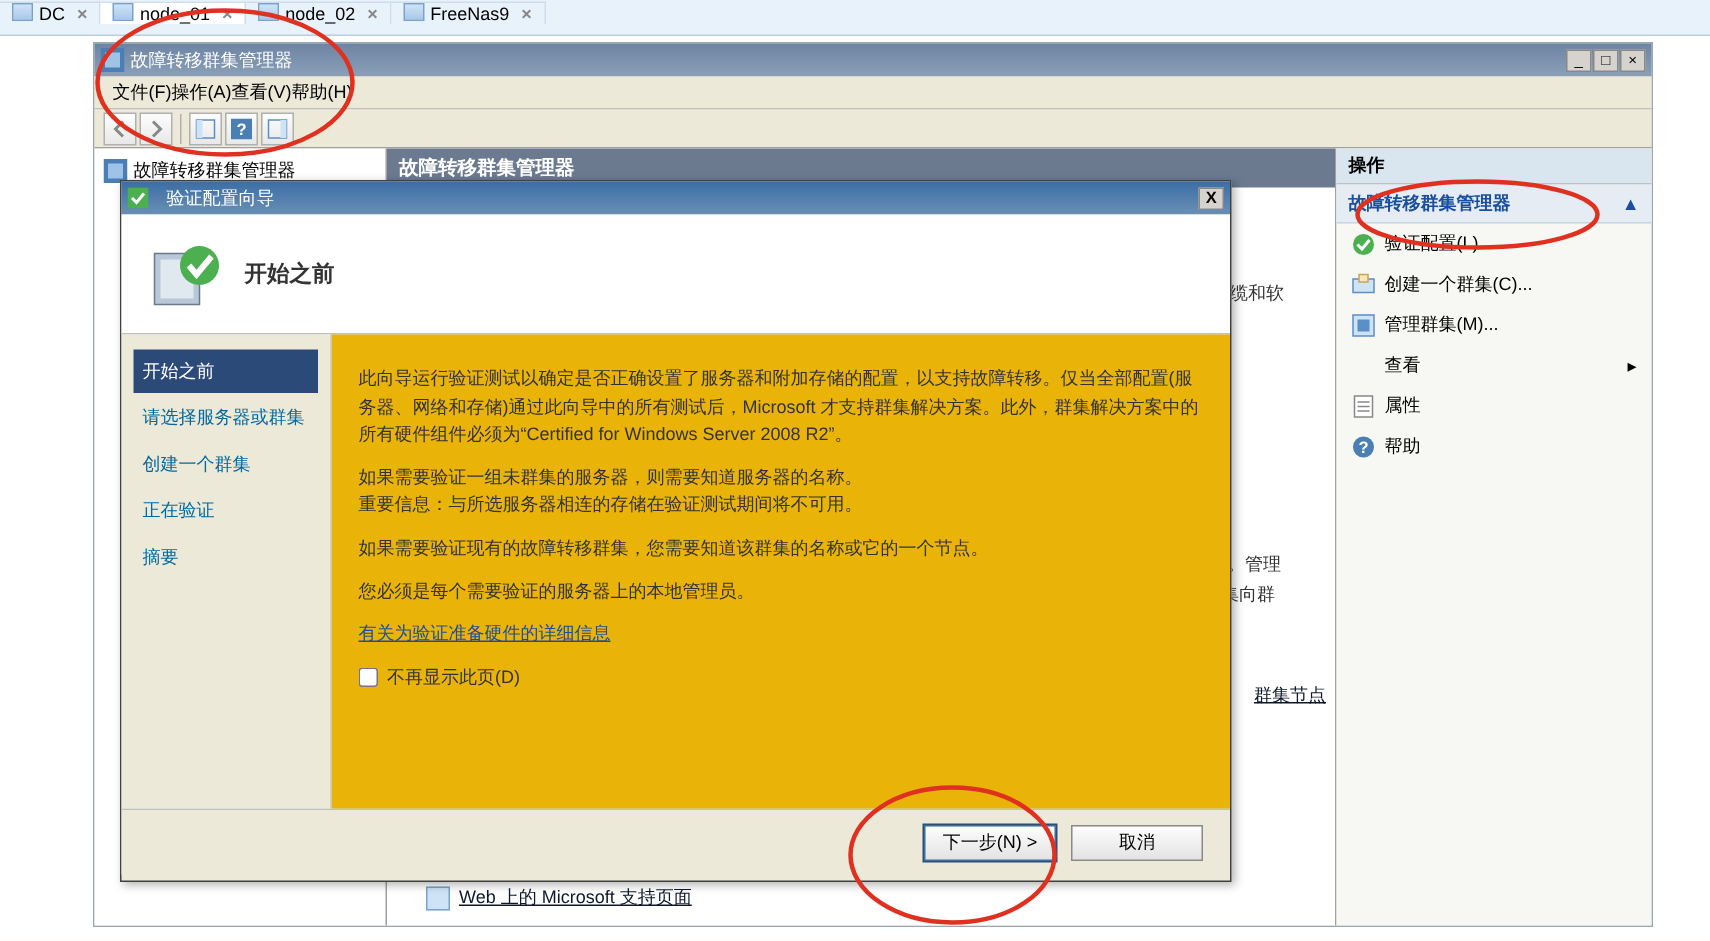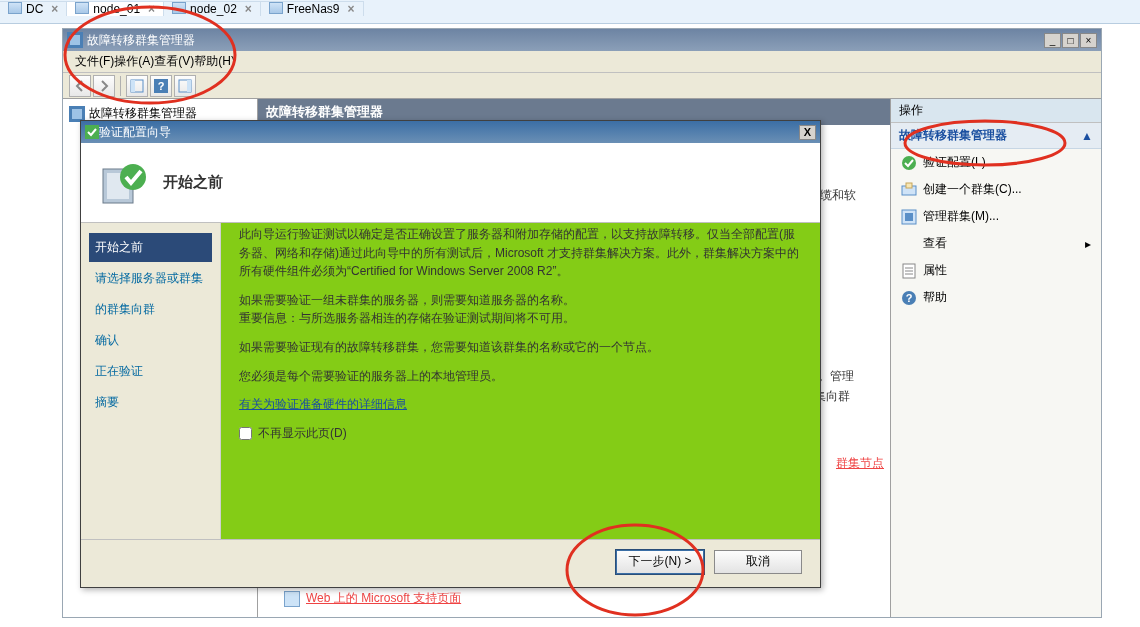--- a/index.html
+++ b/index.html
@@ -26,42 +26,42 @@
 .tsep { width: 1px; height: 20px; background: #b0b0b0; margin: 0 3px; }
 
 
 .body3 { display: flex; height: calc(100% - 70px); }
 .tree { width: 195px; border-right: 1px solid #a0a0a0; background: #fff; padding: 4px; font-size: 12px; }
 .tree-item { display: flex; align-items: center; gap: 4px; padding: 2px; }
 .center { flex: 1; display: flex; flex-direction: column; border-right: 1px solid #a0a0a0; background: #fff; }
 .center-header { background: #6b7a8f; color: #fff; font-size: 13px; font-weight: bold; padding: 4px 8px; }
 .center-body { flex: 1; padding: 6px 10px; font-size: 12px; color: #333; overflow: hidden; position: relative; }
 .center-body p { margin: 3px 0; }
-.center-body a { color: #ef4444; text-decoration: underline; }
+.center-body a { color: #0f172a; text-decoration: underline; }
 .link-row { display: flex; align-items: center; gap: 6px; margin-top: 4px; }
 .link-row .lic { width: 16px; height: 16px; background: #cde3f7; border: 1px solid #7aa3cc; }
 .actions { width: 210px; background: #f7f7f3; font-size: 12px; }
-.actions-title { background: #d9e6ef; padding: 3px 8px; font-weight: normal; border-bottom: 1px solid #c0c0c0; font-size: 12px; }
+.actions-title { background: #d9e6ef; padding: 3px 8px; font-weight: bold; border-bottom: 1px solid #c0c0c0; font-size: 12px; }
 .actions-header { background: #e5ecf3; color: #1a4fa0; padding: 4px 8px; font-weight: bold; display: flex; justify-content: space-between; align-items: center; border-bottom: 1px solid #c7d6e4; }
 .action-item { display: flex; align-items: center; gap: 6px; padding: 5px 10px; cursor: default; }
 .action-item .aico { width: 16px; height: 16px; display: flex; align-items: center; justify-content: center; }
 
 
 .wizard { position: absolute; left: 80px; top: 120px; width: 741px; height: 468px; border: 1px solid #404040; background: #ece9d8; box-shadow: 2px 2px 6px rgba(0,0,0,0.3); z-index: 50; }
 .wiz-title { height: 22px; background: linear-gradient(#3b6ea5,#6a8fb5); color: #fff; font-size: 12px; display: flex; align-items: center; justify-content: space-between; padding: 0 4px; }
 .wiz-title .x { width: 17px; height: 15px; background: #d6d3ce; border: 1px solid #888; color: #000; font-size: 11px; line-height: 13px; text-align: center; font-weight: bold; }
 .wiz-hdr { height: 80px; background: #fff; display: flex; align-items: center; padding: 0 20px; gap: 14px; border-bottom: 1px solid #c0c0c0; }
 .wiz-hdr .bigico { width: 48px; height: 48px; position: relative; }
 .wiz-hdr .bigico svg { width: 48px; height: 48px; }
 .wiz-hdr h2 { font-size: 15px; font-weight: bold; color: #333; }
 .wiz-body { display: flex; height: calc(100% - 150px); }
 .wiz-nav { width: 140px; background: #ece9d8; padding: 10px 8px; font-size: 12px; border-right: 1px solid #d0d0d0; }
 .wiz-nav div { padding: 6px 6px; margin-bottom: 2px; color: #0369a1; }
 .wiz-nav div.cur { background: #2b4a78; color: #fff; }
-.wiz-content { flex: 1; padding: 2px 18px; font-size: 12px; color: #333; background: #84cc16; line-height: 1.55; }
+.wiz-content { flex: 1; padding: 20px 18px; font-size: 12px; color: #333; background: #eab308; line-height: 1.55; }
 .wiz-content p { margin-bottom: 10px; }
 .wiz-content a { color: #1a4fa0; text-decoration: underline; margin-top: 32px; }
 .wiz-content label { display: flex; align-items: center; gap: 6px; margin-top: 10px; }
 .wiz-btns { height: 44px; display: flex; align-items: center; justify-content: flex-end; gap: 10px; padding: 0 18px; border-top: 1px solid #c0c0c0; background: #ece9d8; }
 .btn { min-width: 88px; height: 24px; font-size: 12px; background: linear-gradient(#fdfdfd,#e3e3e3); border: 1px solid #8a8a8a; cursor: default; }
 .btn.primary { border: 1px solid #3a6ea5; outline: 1px solid #2a4e78; }
 
 
 .annot { position: absolute; z-index: 100; pointer-events: none; }
 .annot svg { overflow: visible; }
@@ -247,21 +247,21 @@
             </svg>
           </span>
         <span>帮助</span>
       </div>
     </div>
   </div>
 </div>
 
 <div class="wizard">
   <div class="wiz-title">
-    <span style="display:flex;align-items:center;gap:0;">
+    <span style="display:flex;align-items:center;gap:12px;">
       <svg width="14" height="14">
           <rect width="14" height="14" fill="#4caf50"></rect>
           <path d="M3 7 L6 10 L11 4" stroke="#fff" stroke-width="2" fill="none"></path>
         </svg>
       <span>验证配置向导</span>
     </span>
     <span class="x">X</span>
   </div>
   <div class="wiz-hdr">
     <div class="bigico">
@@ -271,22 +271,21 @@
           <circle cx="32" cy="18" r="13" fill="#4caf50"></circle>
           <path d="M25 18 L30 24 L40 12" stroke="#fff" stroke-width="4" fill="none"></path>
         </svg>
     </div>
     <h2>开始之前</h2>
   </div>
   <div class="wiz-body">
     <div class="wiz-nav">
       <div class="cur">开始之前</div>
       <div>请选择服务器或群集</div>
-      <div>的群集向群</div>
-      <div>确认</div>
+      <div>创建一个群集</div>
       <div>正在验证</div>
       <div>摘要</div>
     </div>
     <div class="wiz-content">
       <p>此向导运行验证测试以确定是否正确设置了服务器和附加存储的配置，以支持故障转移。仅当全部配置(服务器、网络和存储)通过此向导中的所有测试后，Microsoft 才支持群集解决方案。此外，群集解决方案中的所有硬件组件必须为“Certified for Windows Server 2008 R2”。</p>
       <p>
         <span>如果需要验证一组未群集的服务器，则需要知道服务器的名称。</span><br>
         <span>重要信息：与所选服务器相连的存储在验证测试期间将不可用。</span>
       </p>
       <p>如果需要验证现有的故障转移群集，您需要知道该群集的名称或它的一个节点。</p>

